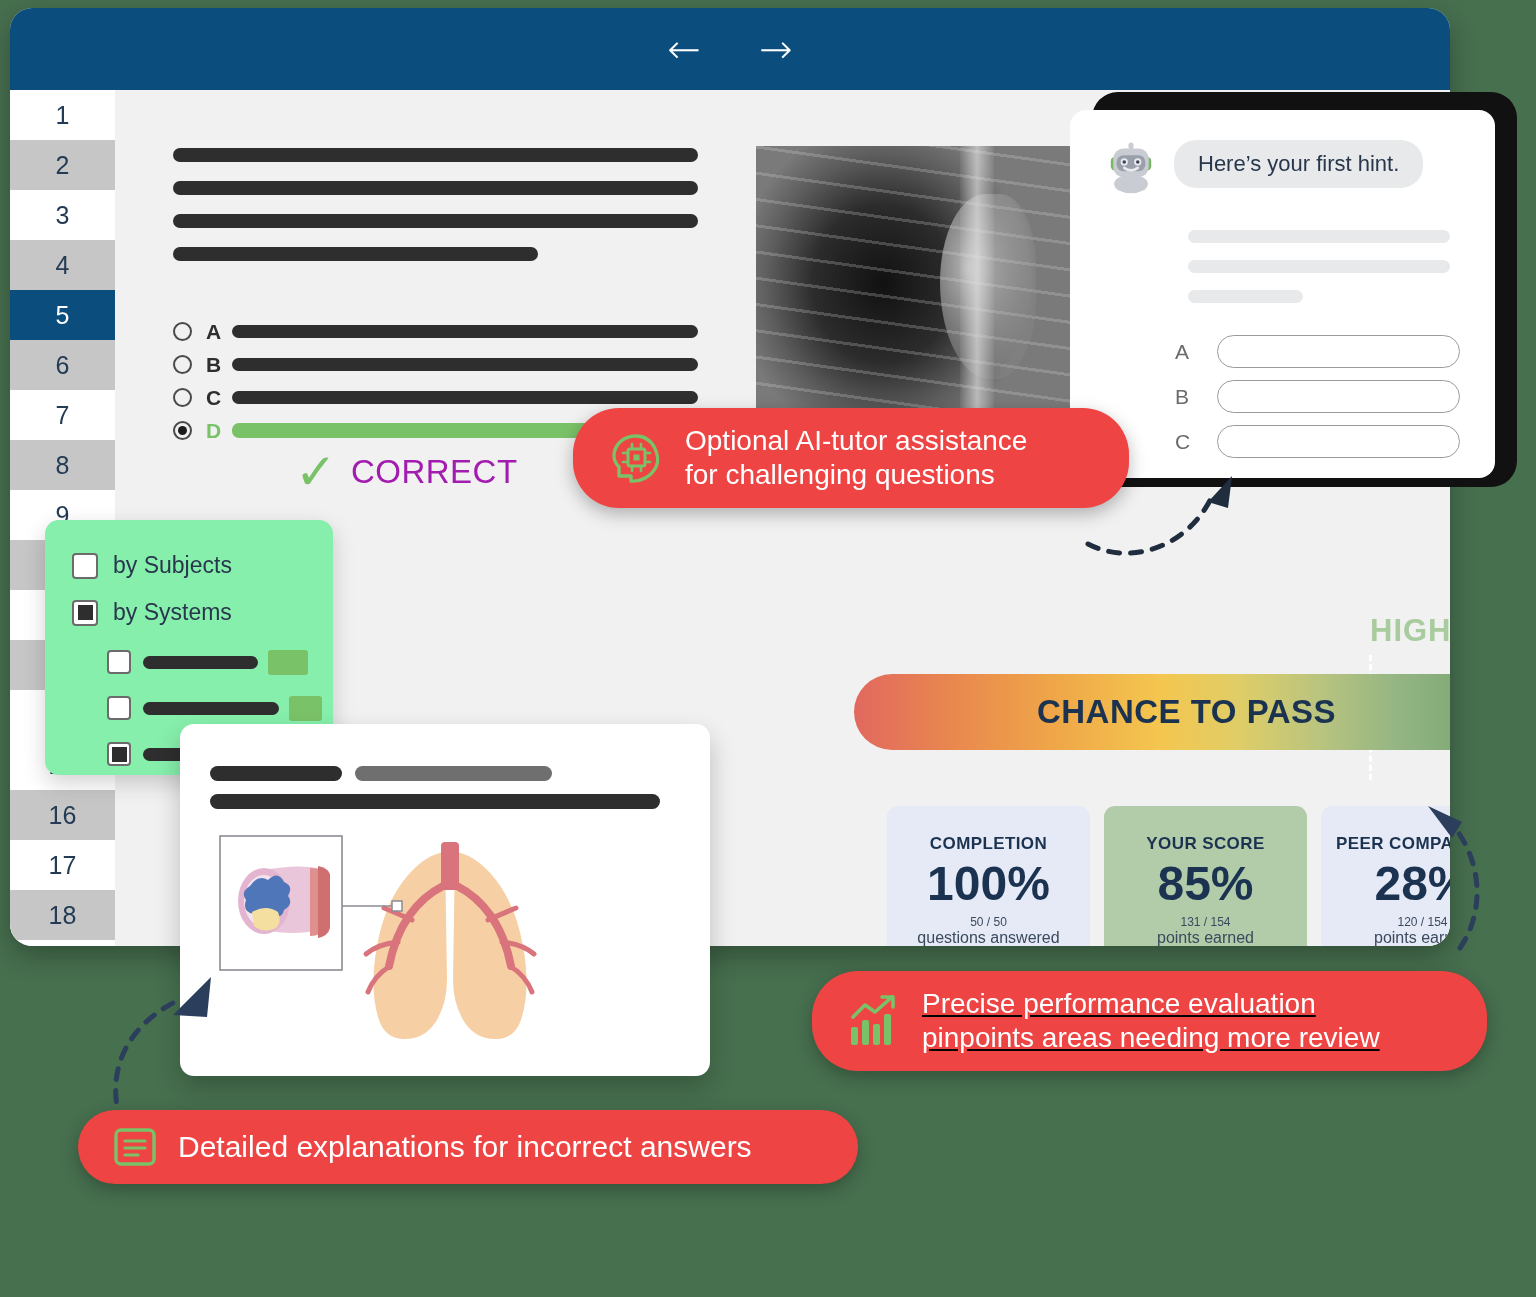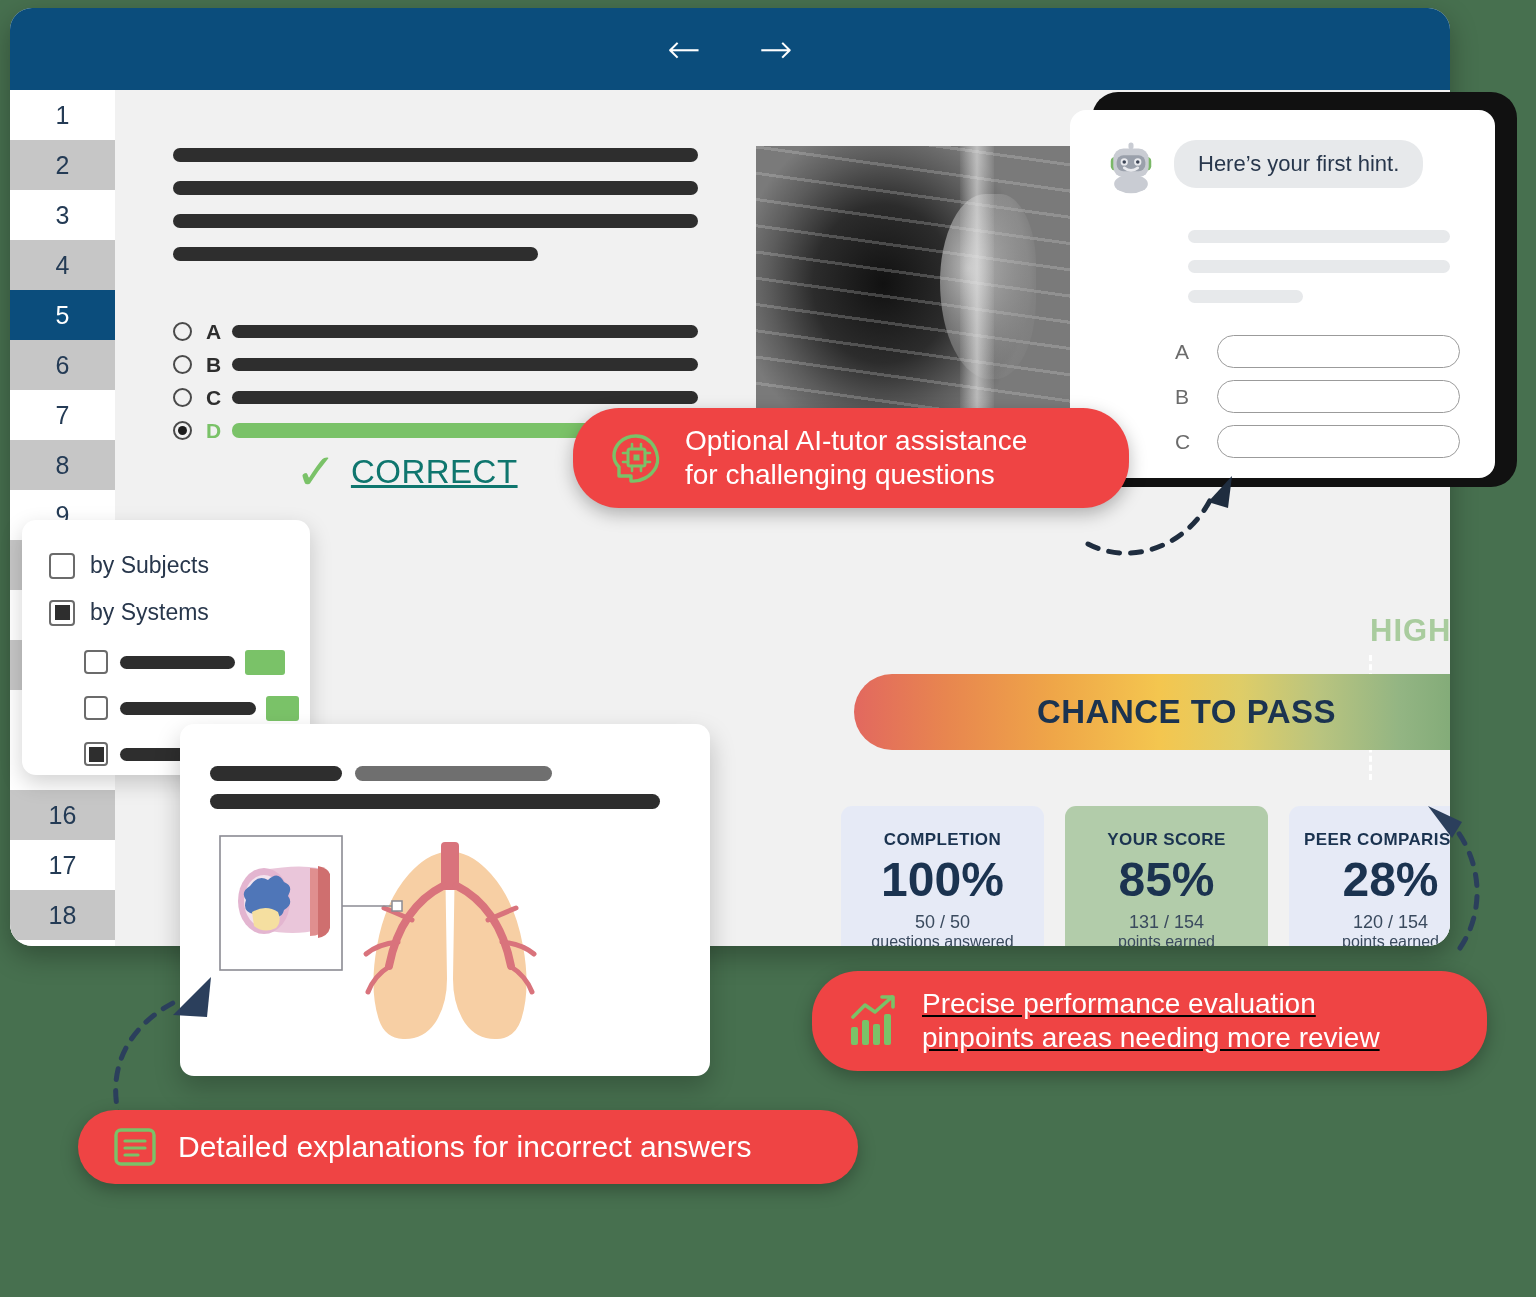--- a/index.html
+++ b/index.html
@@ -64,21 +64,21 @@
   .clabel.green { color: #7ac268; }
   .choice .txtbar { flex: 1; height: 13px; }
   .choice .txtbar.green { background: #7ac268; height: 15px; }
 
   #correct-row {
     position: absolute; left: 180px; top: 362px;
     display: flex; align-items: center; gap: 14px;
   }
   #correct-row .chk { font-size: 50px; color: #7ac268; line-height: .8; font-weight: bold;
      font-family:"DejaVu Sans", sans-serif;}
-  #correct-row .ctext { font-size: 33px; color: #0f766e; letter-spacing: .5px; text-decoration: underline; }
+  #correct-row .ctext { font-size: 33px; color: #a21caf; letter-spacing: .5px; }
 
   
   #xray {
     position: absolute; left: 641px; top: 56px; width: 318px; height: 265px;
     background: #6d6d6d; overflow: hidden;
   }
   #xray .lungfield {
     position:absolute; inset:0;
     background:
       radial-gradient(ellipse 46% 62% at 40% 52%, #111 0%, #2c2c2c 48%, #5c5c5c 78%, #7a7a7a 100%),
@@ -106,30 +106,30 @@
     position: absolute; left: 739px; top: 584px; width: 665px; height: 76px;
     border-radius: 46px;
     background: linear-gradient(90deg,
       #e2685f 0%, #e8864f 14%, #efa648 30%, #f4c64f 46%,
       #dfcd67 58%, #b9c47f 70%, #93b583 82%, #6f9f6b 100%);
     display: flex; align-items: center; justify-content: center;
   }
   #gauge-text { font-size: 33px; font-weight: bold; color: #1b3350; letter-spacing: .5px; }
 
   
-  #stats { position: absolute; left: 726px; top: 716px; display: flex; gap: 21px; }
+  #stats { position: absolute; left: 772px; top: 716px; display: flex; gap: 14px; }
   .stat {
     width: 203px; height: 165px; border-radius: 11px;
     background: #e6eaf6; display: flex; flex-direction: column;
     align-items: center; justify-content: center; padding-top: 4px;
   }
   .stat.green { background: #b2ccaa; }
   .stat .st-title { font-size: 17px; font-weight: bold; color: #1b3350; letter-spacing: .4px; }
   .stat .st-value { font-size: 48px; font-weight: bold; color: #1b3350; line-height: 1.15; margin-top: 2px; }
-  .stat .st-sub1 { font-size: 18px; color: #3a4a5e; margin-top: 4px; }
+  .stat .st-sub1 { font-size: 12px; color: #3a4a5e; margin-top: 4px; }
   .stat .st-sub2 { font-size: 16px; color: #3a4a5e; }
 
   
   #ai-shadow {
     position: absolute; left: 1092px; top: 92px; width: 425px; height: 395px;
     background: #111111; border-radius: 26px;
   }
   #ai-panel {
     position: absolute; left: 1070px; top: 110px; width: 425px; height: 368px;
     background: #ffffff; border-radius: 16px; overflow: hidden;
@@ -143,22 +143,22 @@
   #ai-lines { position: absolute; left: 118px; top: 120px; width: 262px; }
   #ai-lines .l { height: 13px; background: #e7e9eb; border-radius: 7px; margin-bottom: 17px; }
   #ai-lines .l.short { width: 115px; }
   #ai-opts { position: absolute; left: 105px; top: 225px; width: 285px; }
   .ai-opt { display: flex; align-items: center; margin-bottom: 12px; }
   .ai-opt .lbl { width: 42px; font-size: 21px; color: #6b6b6b; }
   .ai-opt .pill { flex: 1; height: 33px; border: 1px solid #9b9b9b; border-radius: 17px; background:#fff; }
 
   
   #filter-card {
-    position: absolute; left: 22px; top: 520px; width: 288px; height: 255px;
-    background: #ffffff; border-radius: 14px;
+    position: absolute; left: 45px; top: 520px; width: 288px; height: 255px;
+    background: #86efac; border-radius: 14px;
     box-shadow: 0 8px 22px rgba(0,0,0,.18);
   }
   .frow { display: flex; align-items: center; }
   .cbox {
     width: 26px; height: 26px; border: 2px solid #6b6b6b; border-radius: 4px;
     background: #ffffff; flex: none; display: flex; align-items: center; justify-content: center;
   }
   .cbox.checked::after { content: ""; width: 15px; height: 15px; background: #2e2e2e; }
   .flabel { font-size: 23px; color: #28374c; margin-left: 15px; }
   #frow-subjects { position: absolute; left: 27px; top: 32px; }

